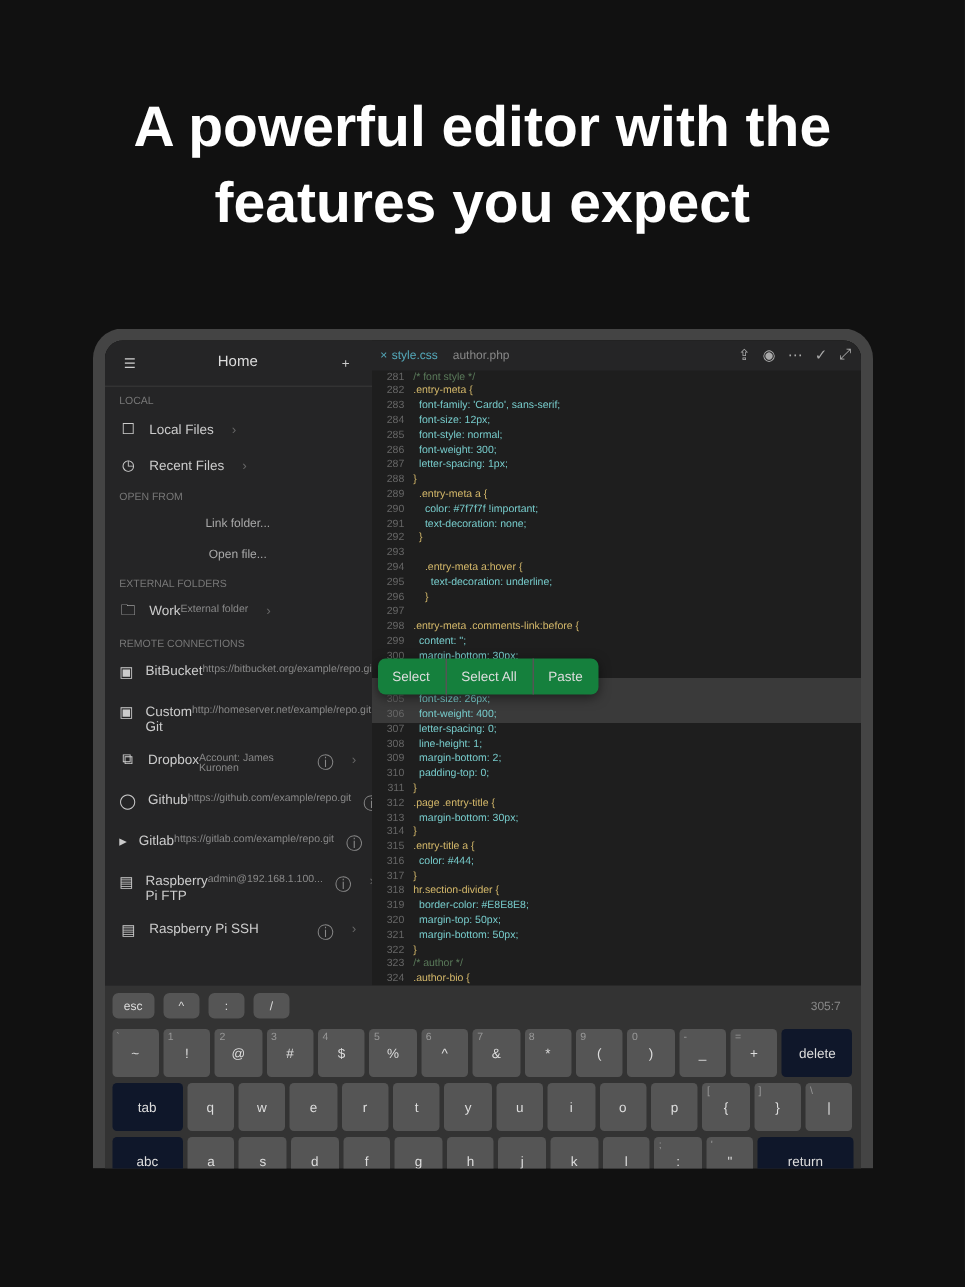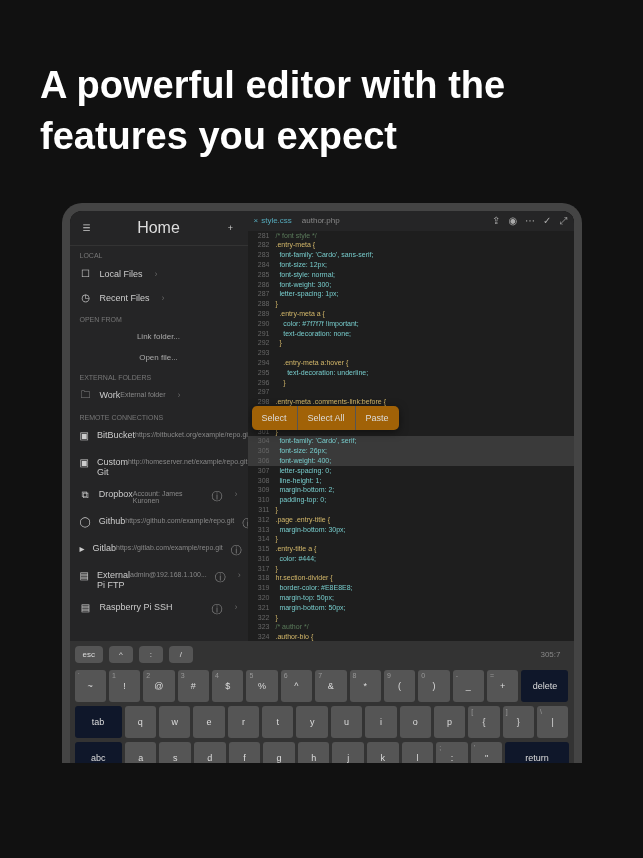--- a/index.html
+++ b/index.html
@@ -1,25 +1,25 @@
 <!DOCTYPE html>
 <html><head>
 <meta charset="utf-8">
 <style>
 *{margin:0;padding:0;box-sizing:border-box;font-family:-apple-system,BlinkMacSystemFont,sans-serif}
 body{background:#111;width:643px;height:858px;overflow:hidden;color:#fff}
-.hero{padding:60px 40px 40px;text-align:left}
+.hero{padding:60px 40px 56px;text-align:center}
 .hero h1{font-size:38px;font-weight:700;line-height:1.35;color:#fff}
 .tablet{margin:0 auto;width:520px;height:560px;background:#1a1a1a;border-radius:20px 20px 0 0;border:8px solid #444;border-bottom:none;overflow:hidden;position:relative}
 .screen{display:flex;flex-direction:column;height:100%;background:#1e1e1e}
 .app{display:flex;height:430px;font-size:9px}
 .sidebar{width:178px;background:#252526;display:flex;flex-direction:column;overflow:hidden}
 .sb-head{display:flex;align-items:center;justify-content:space-between;padding:8px 10px;border-bottom:1px solid #333}
 .sb-head .icon{width:14px;height:14px;display:flex;align-items:center;justify-content:center;color:#ccc}
-.sb-title{color:#ddd;font-size:16px}
+.sb-title{color:#ddd;font-size:10px}
 .sb-section{color:#777;font-size:7px;padding:6px 10px 3px;text-transform:uppercase}
 .sb-item{display:flex;align-items:center;padding:6px 10px;color:#ccc;gap:8px}
 .sb-item .ic{width:12px;height:12px;display:flex;align-items:center;justify-content:center;font-size:10px}
 .sb-item-sub{color:#888;font-size:7px;margin-top:1px}
 .sb-item-main{font-size:9px}
 .sb-item.two{align-items:flex-start}
 .sb-item.two .txt{display:flex;flex-direction:row}
 .sb-item .info{margin-left:auto;color:#888;font-size:11px}
 .sb-item .chev{color:#666;font-size:9px;margin-left:4px}
 .sb-link{text-align:center;color:#aaa;font-size:8px;padding:6px}
@@ -31,21 +31,21 @@
 .tabs .actions{margin-left:auto;display:flex;gap:8px;color:#aaa}
 .tabs .actions span{font-size:10px}
 .code{flex:1;overflow:hidden;font-family:Menlo,monospace;font-size:7px;line-height:1.4;position:relative}
 .line{display:flex;padding:0 4px}
 .line.hl{background:#3a3a3a}
 .ln{color:#666;width:24px;text-align:right;padding-right:6px;flex-shrink:0}
 .lc{white-space:pre;color:#ccc}
 .c-com{color:#5a7a5a}
 .c-sel{color:#d4b86a}
 .c-prop{color:#7cc}
-.ctx{position:absolute;left:4px;top:175px;background:#a16207;border-radius:5px;display:flex;font-size:9px;box-shadow:0 2px 8px rgba(0,0,0,.5)}
+.ctx{position:absolute;left:4px;top:192px;background:#15803d;border-radius:5px;display:flex;font-size:9px;box-shadow:0 2px 8px rgba(0,0,0,.5)}
 .ctx div{padding:6px 10px;color:#ddd;border-right:1px solid #555}
 .ctx div:last-child{border:none}
 .kb{background:#333;flex:1;display:flex;flex-direction:column}
 .kb-top{display:flex;gap:6px;padding:5px;font-size:8px}
 .kb-key{background:#555;color:#ddd;border-radius:4px;padding:4px 8px;min-width:24px;text-align:center}
 .kb-top .sp{flex:1}
 .kb-status{color:#888;padding:4px 8px;font-size:8px}
 .kb-row{display:flex;gap:3px;padding:2px 5px}
 .kb-row .k{flex:1;background:#555;color:#ddd;border-radius:3px;height:32px;display:flex;flex-direction:column;align-items:center;justify-content:center;font-size:9px;position:relative}
 .kb-row .k.dark{background:#0f172a}
@@ -140,21 +140,21 @@
               <div class="txt">
                 <span class="sb-item-main">Gitlab</span>
                 <span class="sb-item-sub">https://gitlab.com/example/repo.git</span>
               </div>
               <span class="info">ⓘ</span>
               <span class="chev">›</span>
             </div>
             <div class="sb-item two">
               <span class="ic">▤</span>
               <div class="txt">
-                <span class="sb-item-main">External Pi FTP</span>
+                <span class="sb-item-main">Raspberry Pi FTP</span>
                 <span class="sb-item-sub">admin@192.168.1.100...</span>
               </div>
               <span class="info">ⓘ</span>
               <span class="chev">›</span>
             </div>
             <div class="sb-item two">
               <span class="ic">▤</span>
               <div class="txt">
                 <span class="sb-item-main">Raspberry Pi SSH</span>
                 <span class="sb-item-sub"></span>

